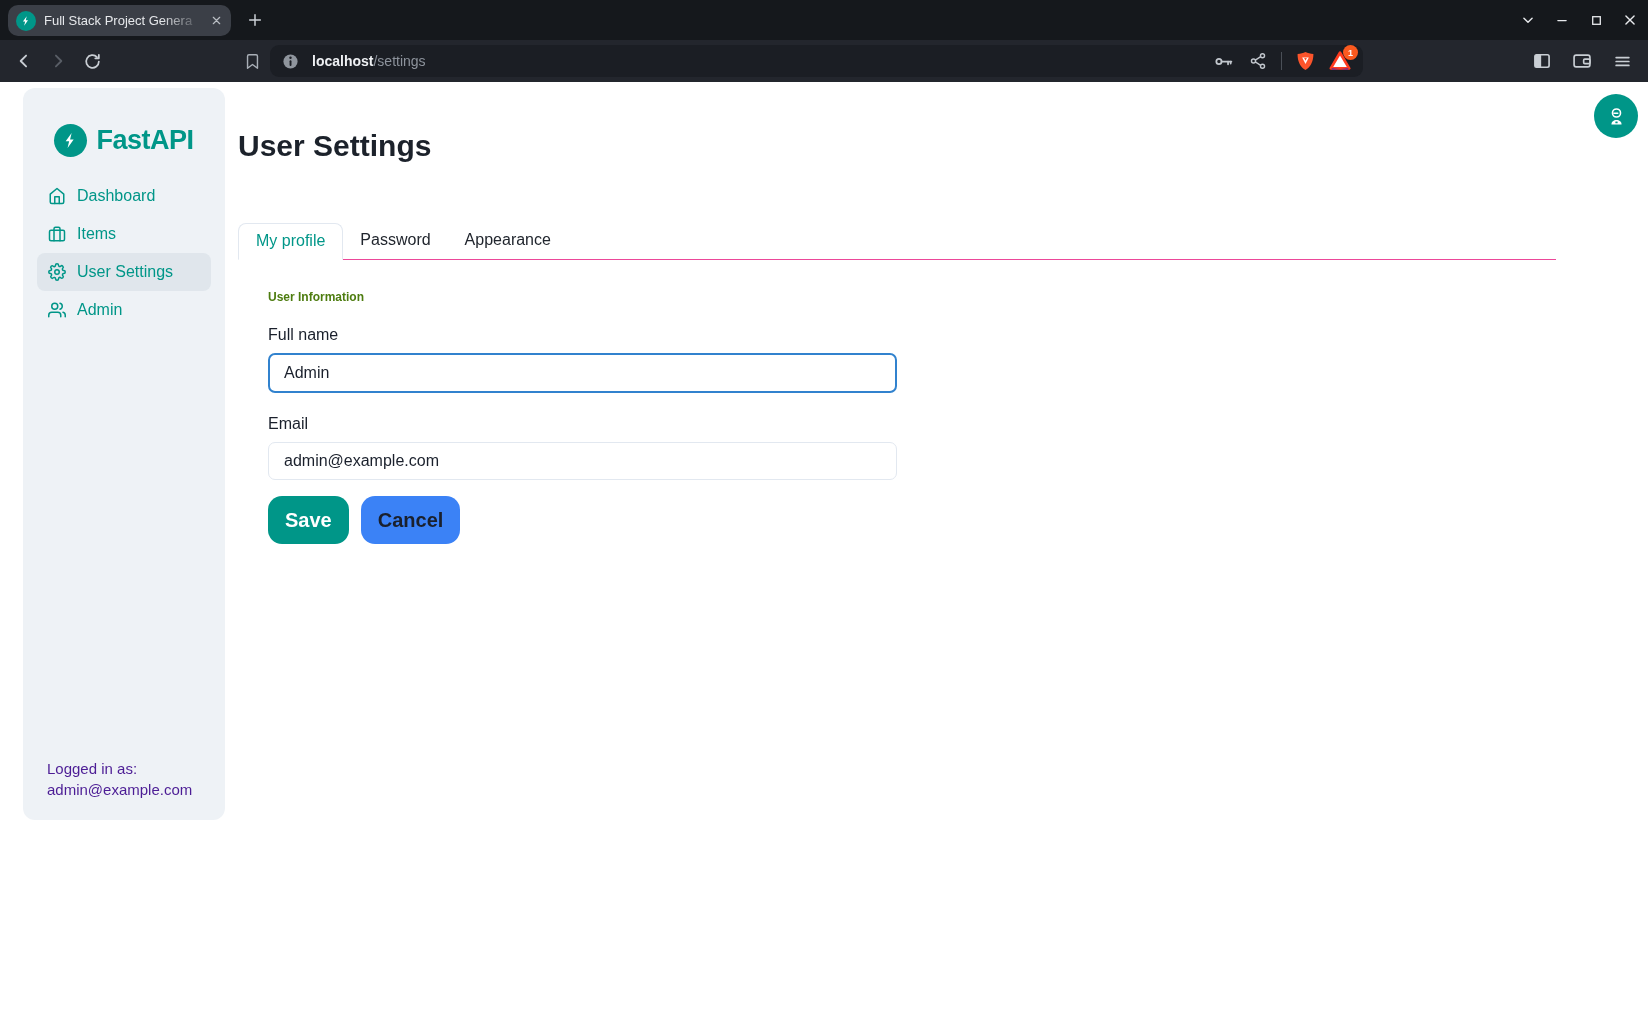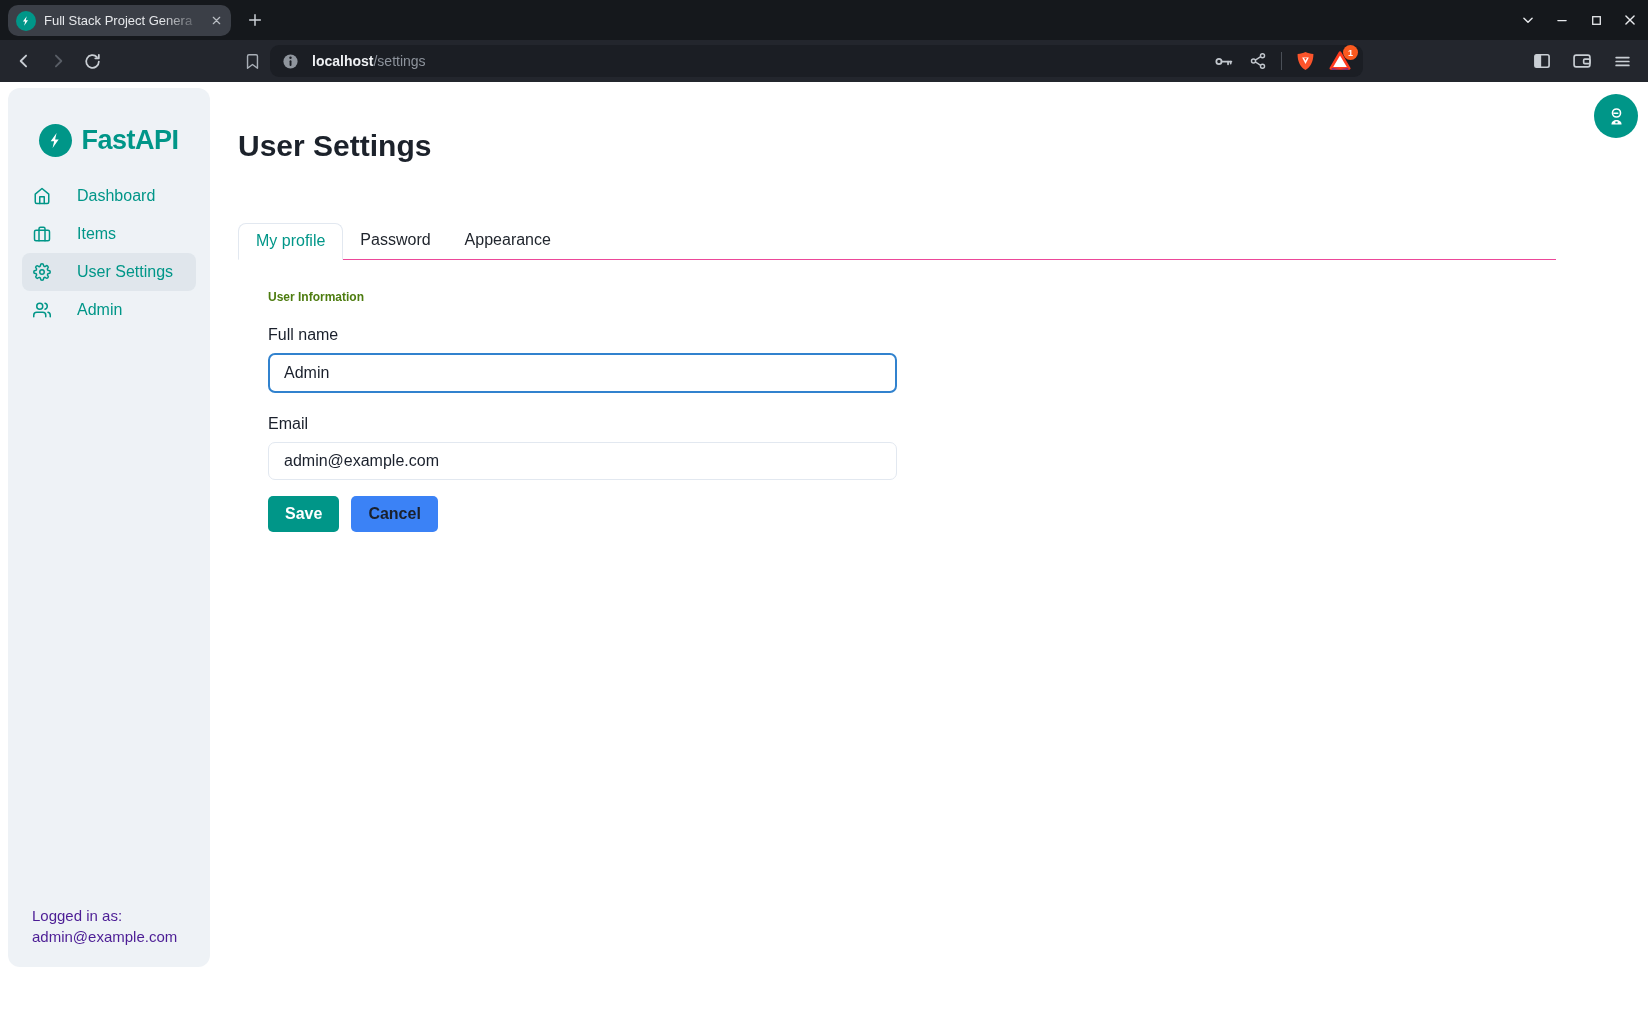--- a/index.html
+++ b/index.html
@@ -40,27 +40,27 @@
   .url-divider { width:1px; height:18px; background:#4a4f57; }
   .rewards-wrap { position:relative; width:22px; height:22px; }
   .rewards-badge { position:absolute; top:-5px; right:-7px; min-width:15px; height:15px; border-radius:8px;
                    background:#fb5a1f; color:#fff; font-size:9px; font-weight:700; display:flex;
                    align-items:center; justify-content:center; padding:0 3px; }
   .toolbar-right { position:absolute; right:14px; top:0; height:42px; display:flex; align-items:center; gap:16px; color:#c2c7cd; }
 
   
   .page { position:absolute; top:82px; left:0; width:1648px; height:943px; background:#fff; }
 
-  .sidebar { position:absolute; left:8px; top:6px; width:202px; height:879px; background:#eef2f6; border-radius:12px; }
+  .sidebar { position:absolute; left:23px; top:6px; width:202px; height:732px; background:#eef2f6; border-radius:12px; }
   .logo { display:flex; align-items:center; justify-content:center; gap:9px; margin-top:36px; color:#009688; }
   .logo-mark { width:33px; height:33px; border-radius:50%; background:#009688;
                display:flex; align-items:center; justify-content:center; }
   .logo-text { font-size:27px; font-weight:600; letter-spacing:-0.5px; color:#009688; }
   .nav-list { margin:20px 14px 0; }
-  .nav-item { display:flex; align-items:center; gap:26px; height:38px; padding:0 11px; border-radius:8px;
+  .nav-item { display:flex; align-items:center; gap:11px; height:38px; padding:0 11px; border-radius:8px;
               color:#009688; font-size:16px; cursor:pointer; }
   .nav-item.active { background:#e0e6ec; }
   .nav-icon { width:18px; height:18px; display:flex; flex:0 0 auto; }
   .sidebar-footer { position:absolute; left:24px; bottom:20px; font-size:15px; line-height:21px; color:#4c1d95; }
 
   .avatar-btn { position:absolute; top:12px; right:10px; width:44px; height:44px; border-radius:50%;
                 background:#009688; display:flex; align-items:center; justify-content:center; cursor:pointer; }
 
   .main { position:absolute; left:210px; top:0; right:0; bottom:0; padding:28px 0 0 28px; }
   .page-title { margin-top:18px; font-size:30px; font-weight:700; color:#1c222b; line-height:36px; }
@@ -69,21 +69,21 @@
   .tab-item.active { color:#009688; background:#fff; border:1px solid #e2e8f0; border-bottom:1px solid #fff;
                      border-radius:8px 8px 0 0; margin-bottom:-1px; }
   .panel { padding:30px 0 0 30px; }
   .section-title { font-size:12px; font-weight:700; color:#4d7c0f; }
   .field-label { display:block; margin-top:22px; font-size:16px; color:#1a202c; }
   .text-input { display:block; margin-top:9px; width:629px; font-size:16px; color:#1a202c;
                 font-family:"Liberation Sans", sans-serif; background:#fff; outline:none; }
   .input-focused { height:40px; border:2px solid #3182ce; border-radius:7px; padding:0 14px; }
   .input-normal { height:38px; border:1px solid #e2e8f0; border-radius:7px; padding:0 15px; }
   .btn-row { margin-top:16px; display:flex; gap:12px; }
-  .btn { height:36px; padding:0 17px; border:none; border-radius:5px; font-size:16px; font-weight:700;
+  .btn { height:48px; padding:0 17px; border:none; border-radius:14px; font-size:20px; font-weight:700;
          font-family:"Liberation Sans", sans-serif; cursor:pointer; }
   .btn-save { background:#009688; color:#fff; }
   .btn-cancel { background:#3b82f6; color:#1a202c; }
 
   svg { display:block; }
 </style>
 </head>
 <body>
 
 <div class="browser">

